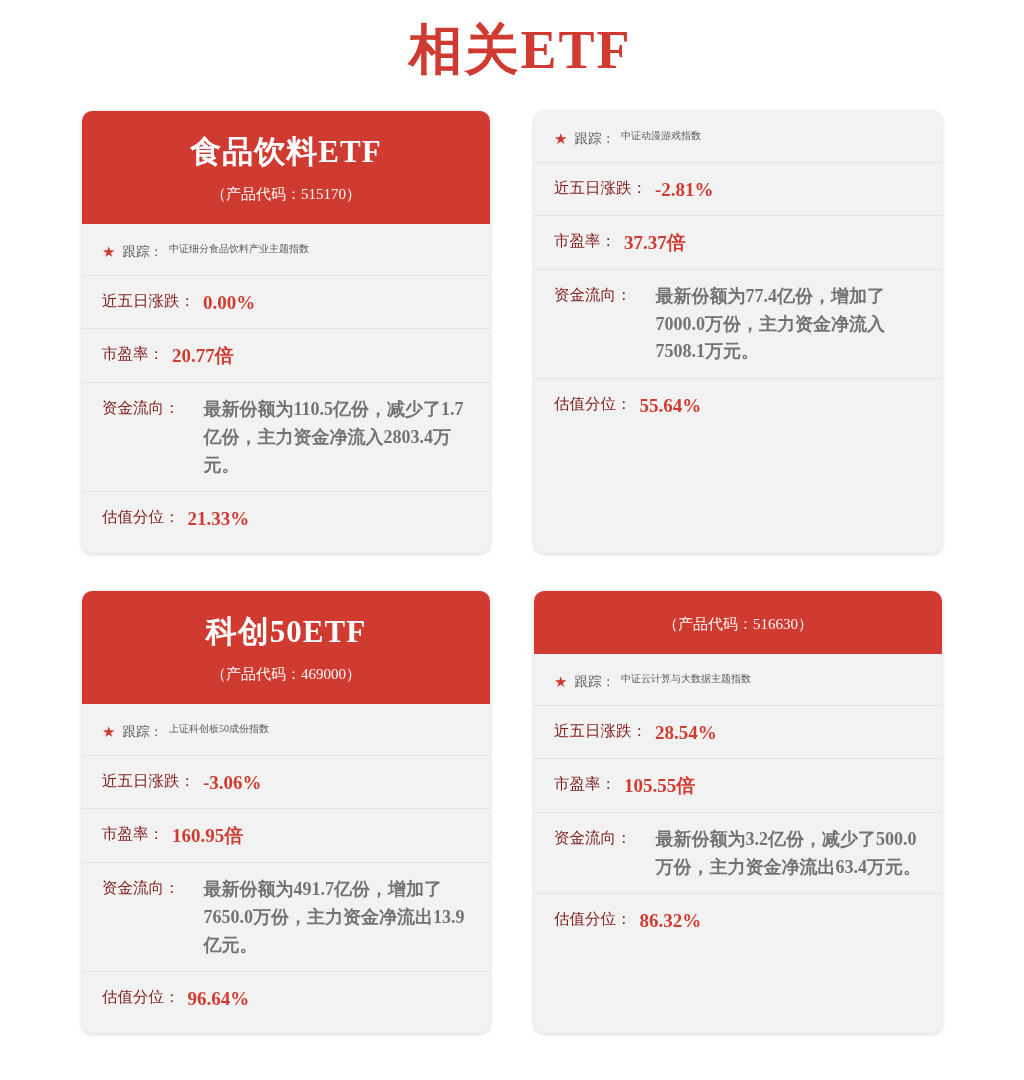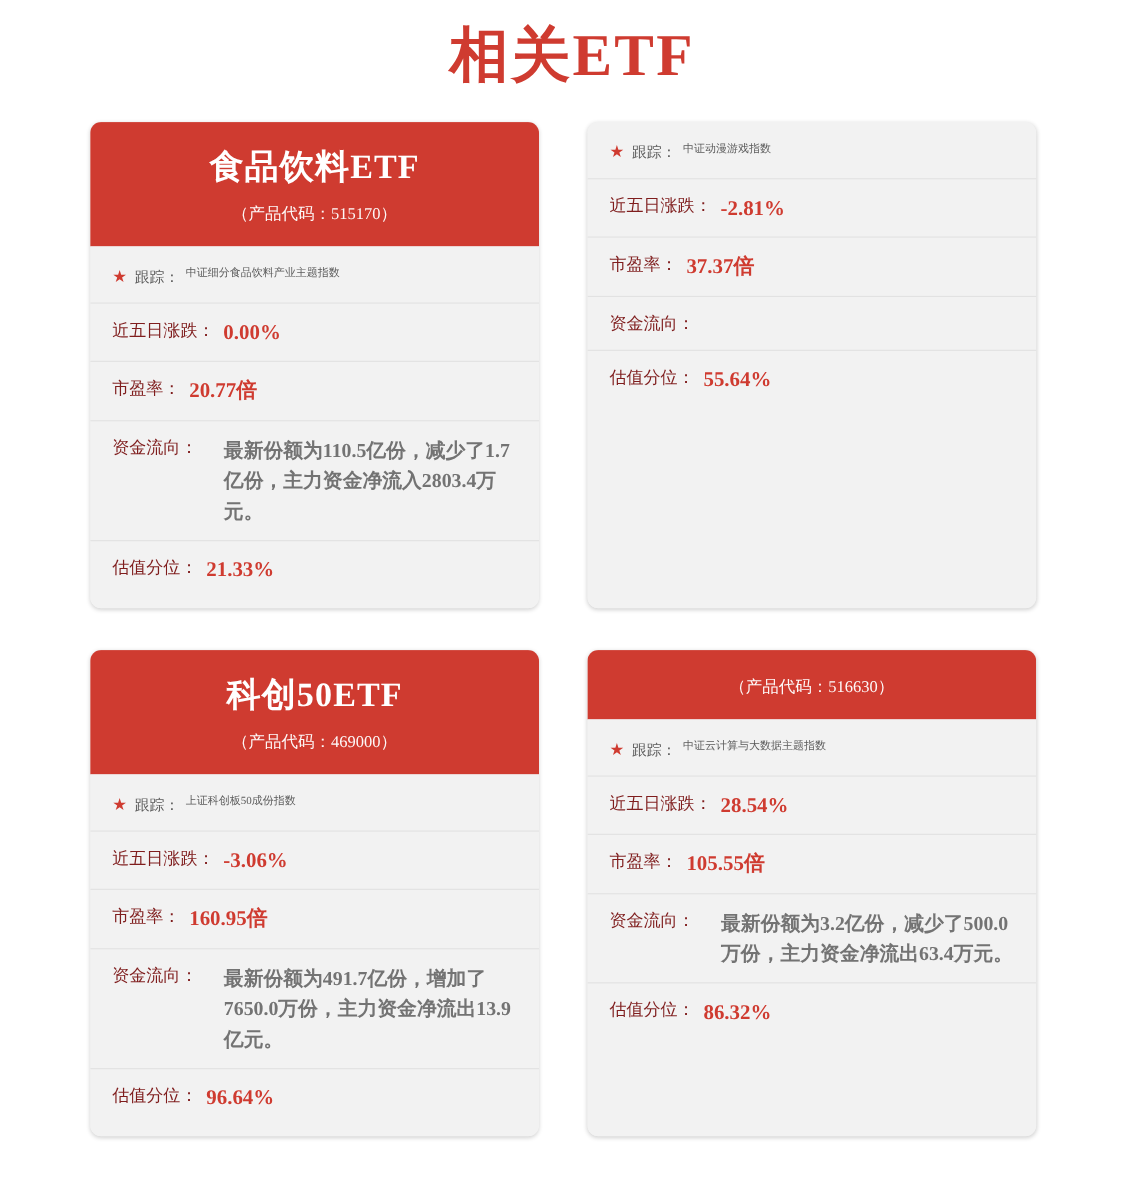--- a/index.html
+++ b/index.html
@@ -178,20 +178,21 @@
         <div class="row">
           <span class="label">近五日涨跌：</span>
           <span class="value">-2.81%</span>
         </div>
         <div class="row">
           <span class="label">市盈率：</span>
           <span class="value">37.37倍</span>
         </div>
         <div class="row">
           <span class="label">资金流向：</span>
+          <span class="value-flow">最新份额为77.4亿份，增加了7000.0万份，主力资金净流入7508.1万元。</span>
         </div>
         <div class="row">
           <span class="label">估值分位：</span>
           <span class="value">55.64%</span>
         </div>
       </div>
     </div>
 
     <div class="card">
       <div class="card-head">

